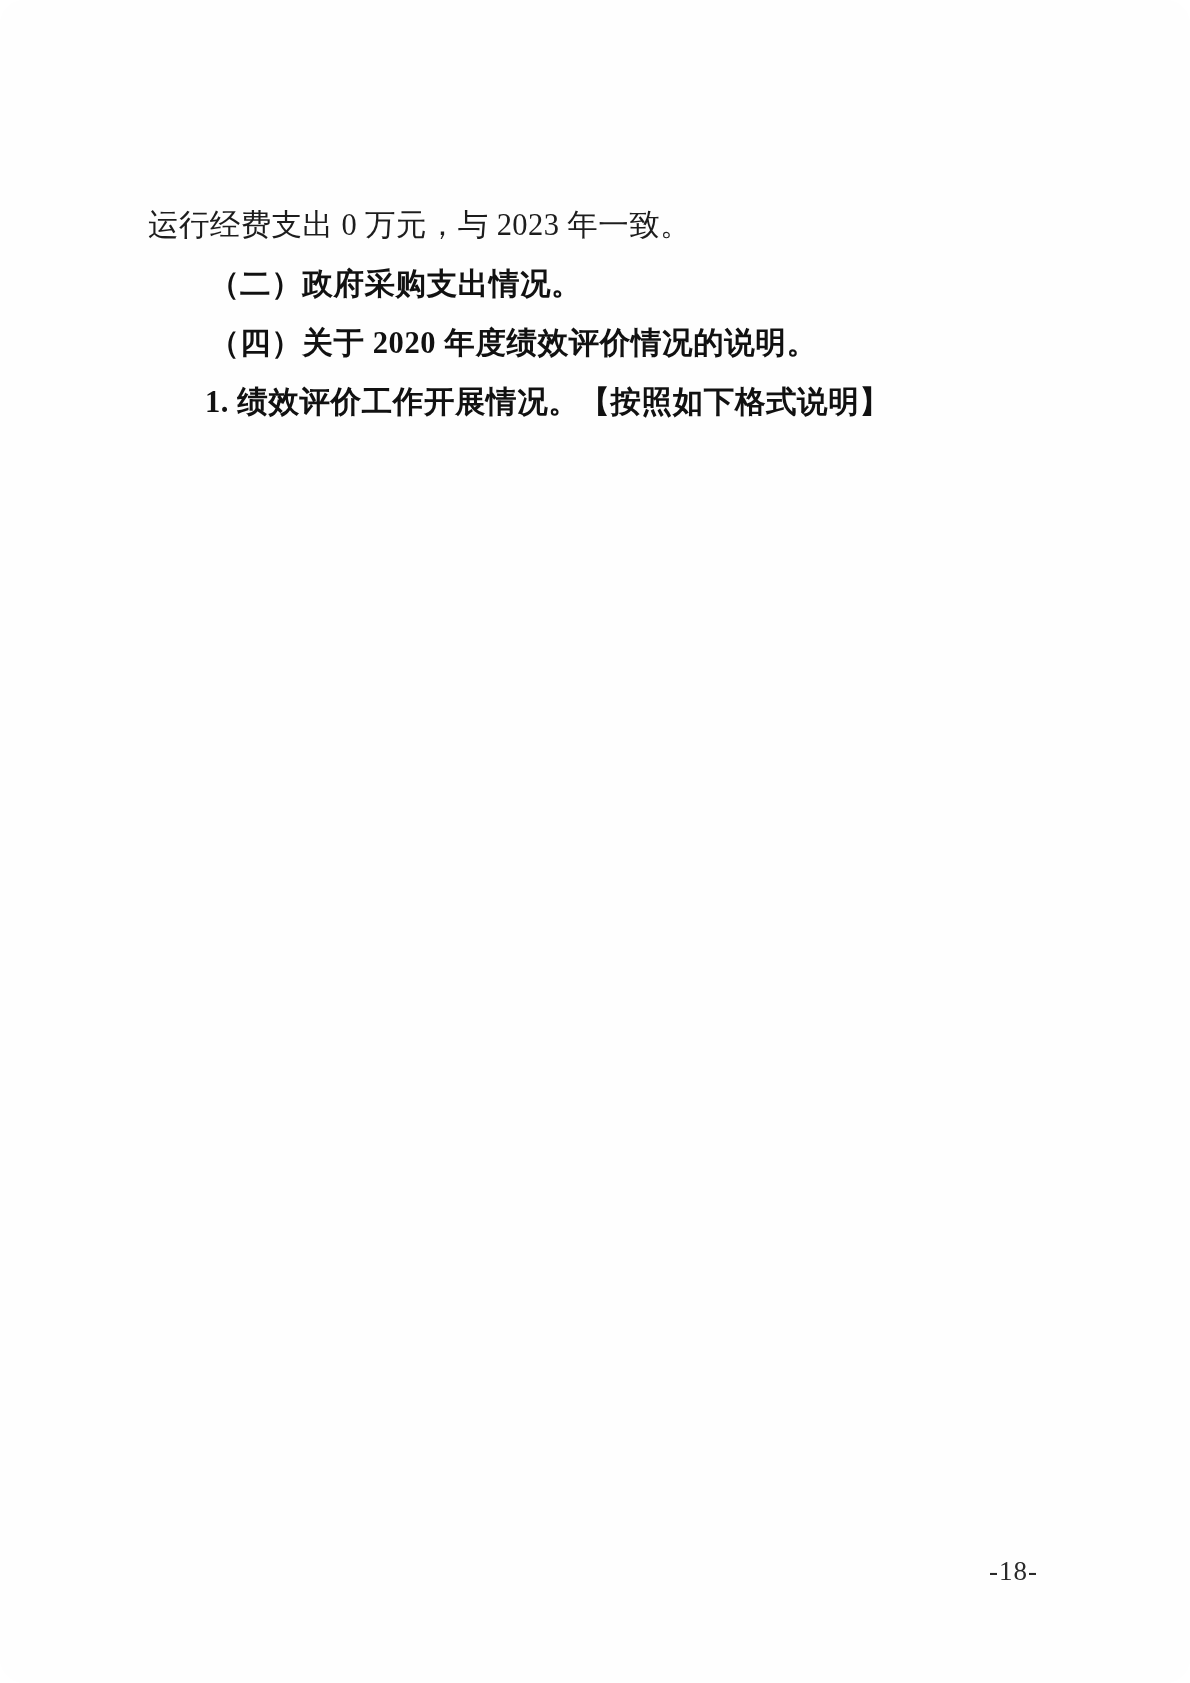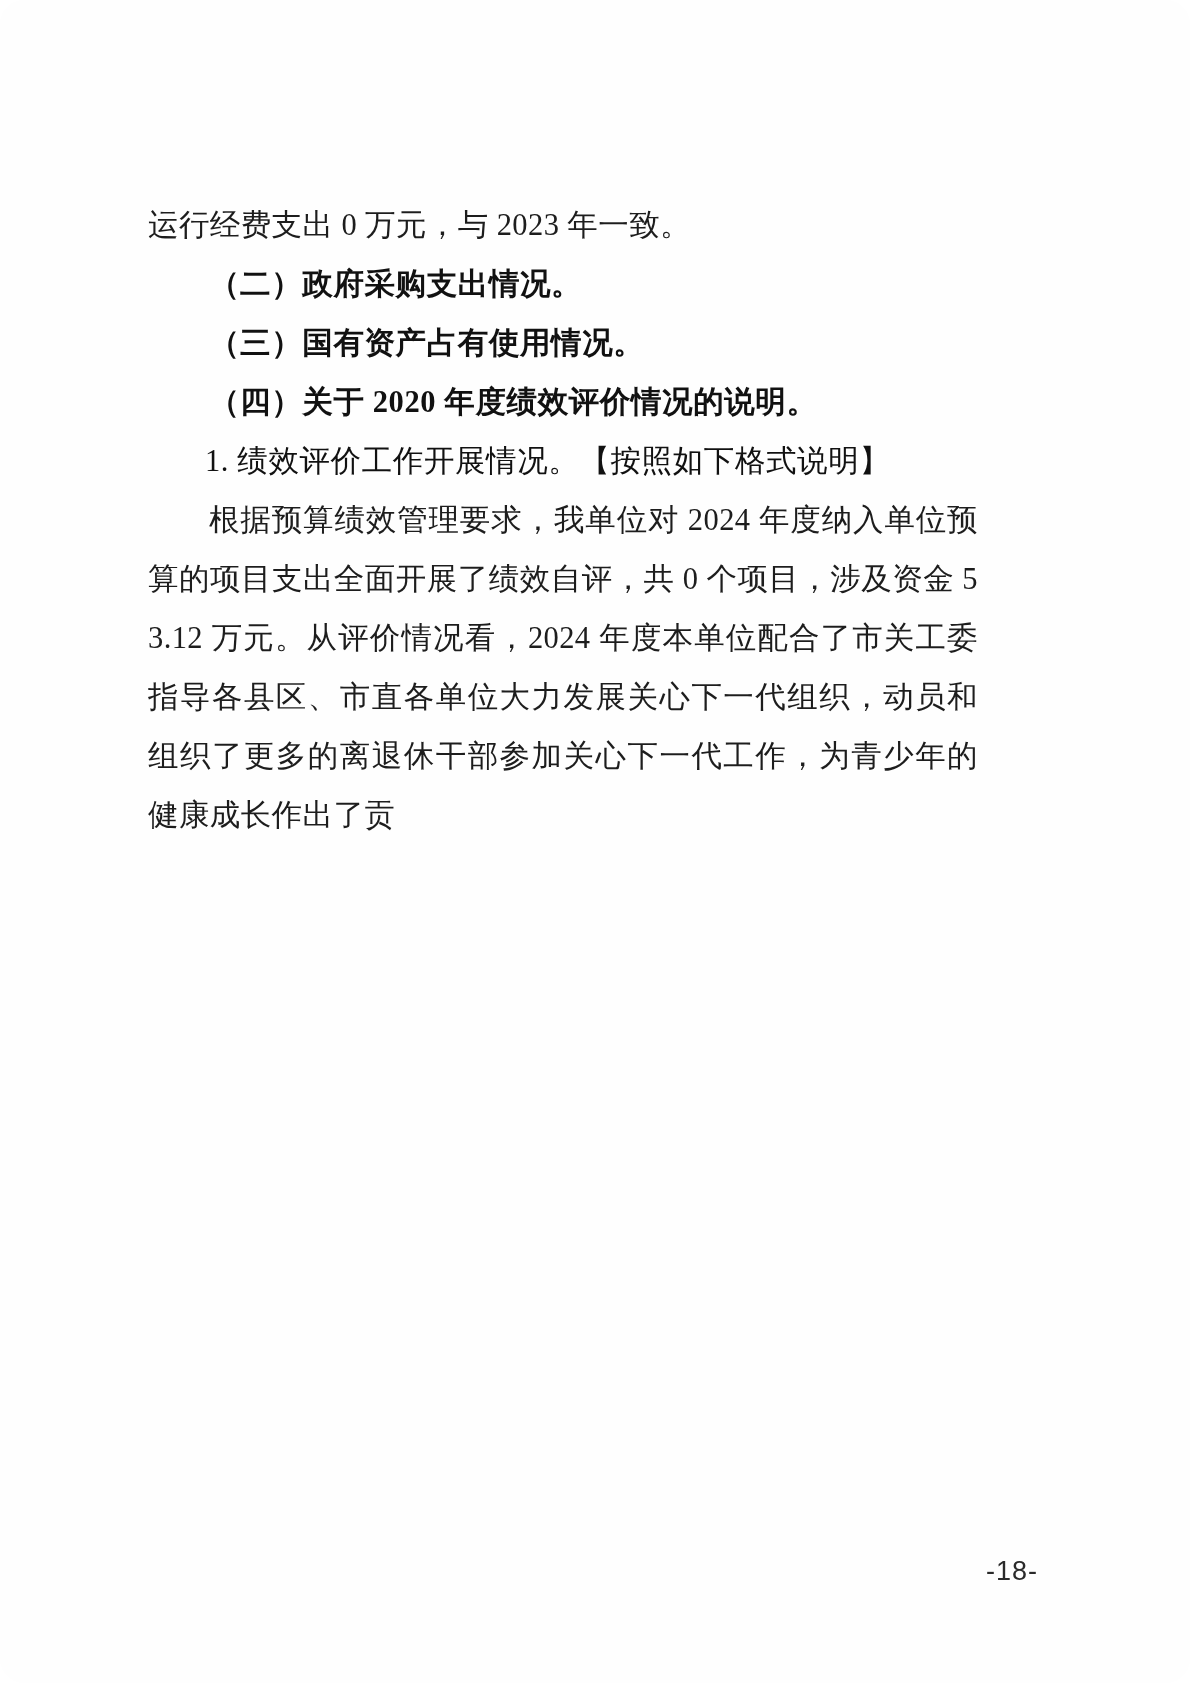--- a/index.html
+++ b/index.html
@@ -39,51 +39,49 @@
   p.indent {
     text-indent: 61px;
   }
   p.heading {
     font-weight: 700;
     text-indent: 61px;
     color: #111111;
     letter-spacing: 0.6px;
   }
   p.subheading {
-    font-weight: 400;
+    font-weight: 700;
     text-indent: 57px;
     color: #111111;
     letter-spacing: 0.6px;
   }
   .page-number {
     position: absolute;
     right: 152px;
     bottom: 96px;
     font-size: 27px;
     color: #2a2a2a;
-    font-family: Liberation Sans, sans-serif;
+    font-family: Liberation Serif, serif;
     letter-spacing: 1px;
   }
 </style>
 </head>
 <body>
 
 <div class="page">
   <div class="content">
 
     <p class="body">运行经费支出 0 万元，与 2023 年一致。</p>
 
     <p class="heading">（二）政府采购支出情况。</p>
 
 
-    <p class="heading">（三）国有资产占有使用情况。</p>
 
 
     <p class="heading">（四）关于 2020 年度绩效评价情况的说明。</p>
 
     <p class="subheading">1. 绩效评价工作开展情况。【按照如下格式说明】</p>
 
-    <p class="body indent">根据预算绩效管理要求，我单位对 2024 年度纳入单位预算的项目支出全面开展了绩效自评，共 0 个项目，涉及资金 53.12 万元。从评价情况看，2024 年度本单位配合了市关工委指导各县区、市直各单位大力发展关心下一代组织，动员和组织了更多的离退休干部参加关心下一代工作，为青少年的健康成长作出了贡</p>
 
   </div>
 
   <div class="page-number">-18-</div>
 </div>
 
 </body></html>

